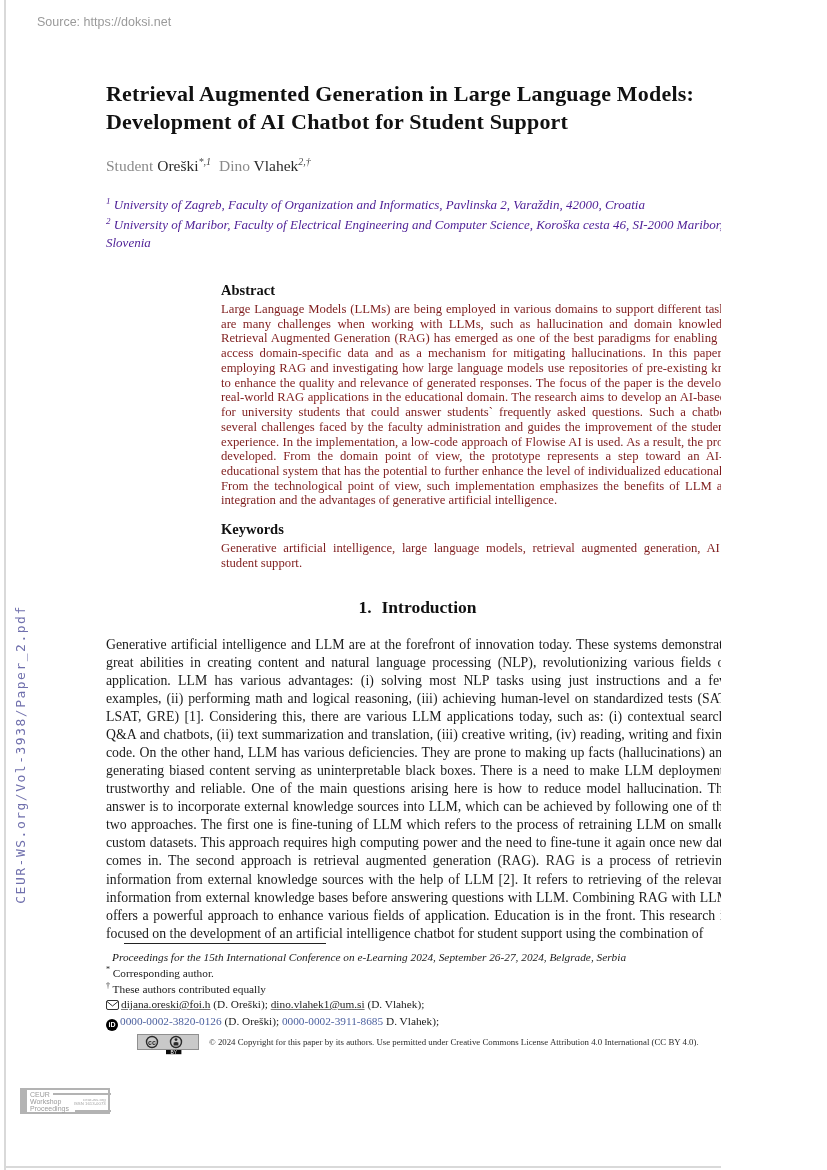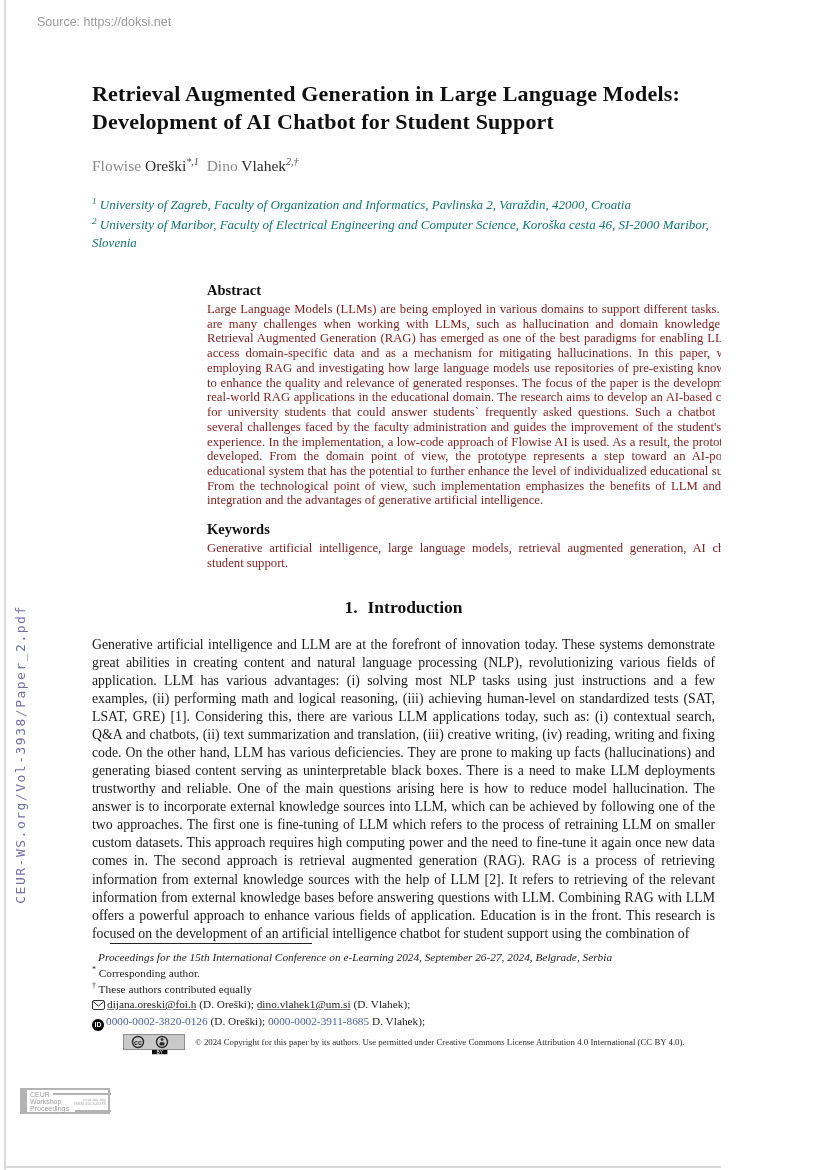--- a/index.html
+++ b/index.html
@@ -22,34 +22,34 @@
   }
 
   .vertical-id {
     position:absolute; left:-130px; top:747px; width:300px;
     transform:rotate(-90deg); transform-origin:center;
     font-family:"DejaVu Sans Mono", monospace;
     font-size:13px; letter-spacing:1.5px;
     color:#7070ad; text-align:center; white-space:nowrap;
   }
 
-  .main { position:absolute; left:92px; top:80px; width:623px; }
+  .main { position:absolute; left:106px; top:80px; width:623px; }
 
   .title {
     font-size:22px; font-weight:bold; line-height:1.28;
     color:#111; letter-spacing:0.2px;
   }
 
   .authors { margin-top:20px; font-size:15.5px; }
   .author-first { color:#8a8a8a; }
   .author-last { color:#2a2a2a; }
   .author-marker { font-size:10px; vertical-align:super; font-style:italic; color:#444; }
   .author-sep { display:inline-block; width:4px; }
 
-  .affiliations { margin-top:20px; font-style:italic; font-size:13px; line-height:1.38; color:#0f766e; }
+  .affiliations { margin-top:20px; font-style:italic; font-size:13px; line-height:1.38; color:#4c1d95; }
   .affil-marker { font-size:9px; vertical-align:super; }
 
   .abstract-block { margin-top:30px; margin-left:115px; width:546px; }
   .block-heading { font-size:14.5px; font-weight:bold; margin-bottom:3px; color:#111; }
   .abstract-text, .keywords-text {
     font-size:12.7px; line-height:1.16; text-align:justify; color:#7f1d1d;
   }
   .keywords-heading { margin-top:13px; }
 
   .section-heading { margin-top:26px; font-size:17.5px; font-weight:bold; color:#111;text-align:center; }
@@ -112,21 +112,21 @@
 
   <div class="source-note">Source: https://doksi.net</div>
 
   <div class="vertical-id">CEUR-WS.org/Vol-3938/Paper_2.pdf</div>
 
   <div class="main">
 
     <h1 class="title">Retrieval Augmented Generation in Large Language Models: Development of AI Chatbot for Student Support</h1>
 
     <div class="authors">
-      <span><span class="author-first">Flowise </span><span class="author-last">Oreški</span><span class="author-marker">*,1</span></span><span class="author-sep"></span>
+      <span><span class="author-first">Student </span><span class="author-last">Oreški</span><span class="author-marker">*,1</span></span><span class="author-sep"></span>
       <span><span class="author-first">Dino </span><span class="author-last">Vlahek</span><span class="author-marker">2,†</span></span>
     </div>
 
     <div class="affiliations">
       <div><span class="affil-marker">1</span><span> University of Zagreb, Faculty of Organization and Informatics, Pavlinska 2, Varaždin, 42000, Croatia</span></div>
       <div><span class="affil-marker">2</span><span> University of Maribor, Faculty of Electrical Engineering and Computer Science, Koroška cesta 46, SI-2000 Maribor, Slovenia</span></div>
     </div>
 
     <div class="abstract-block">
       <div class="block-heading">Abstract</div>

